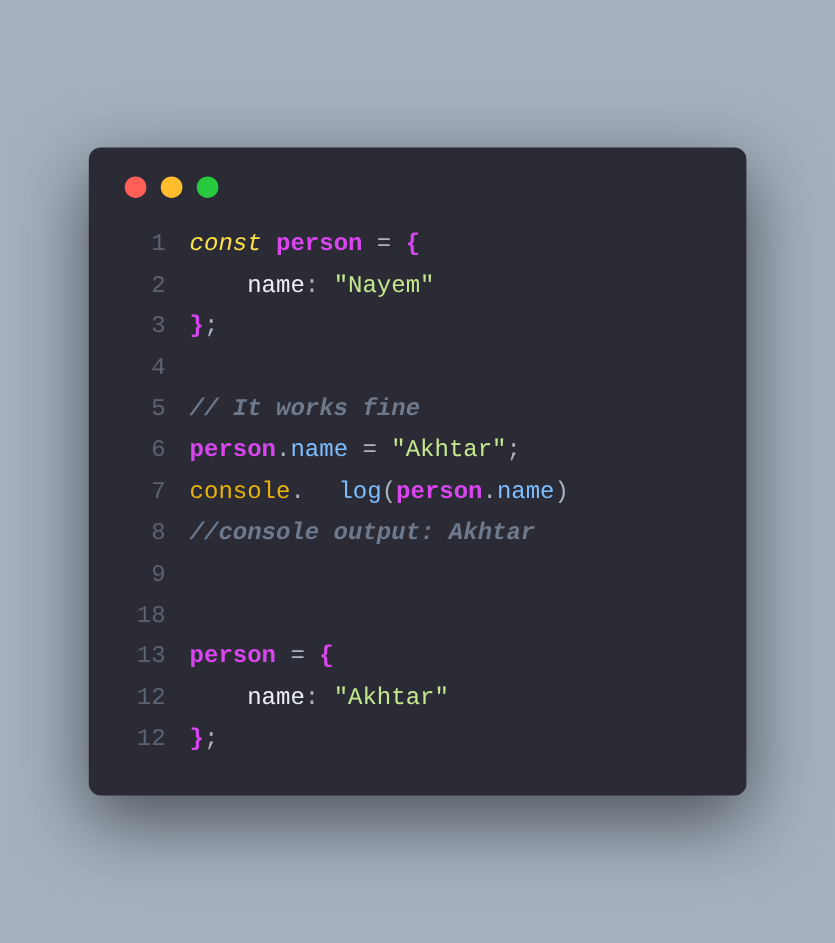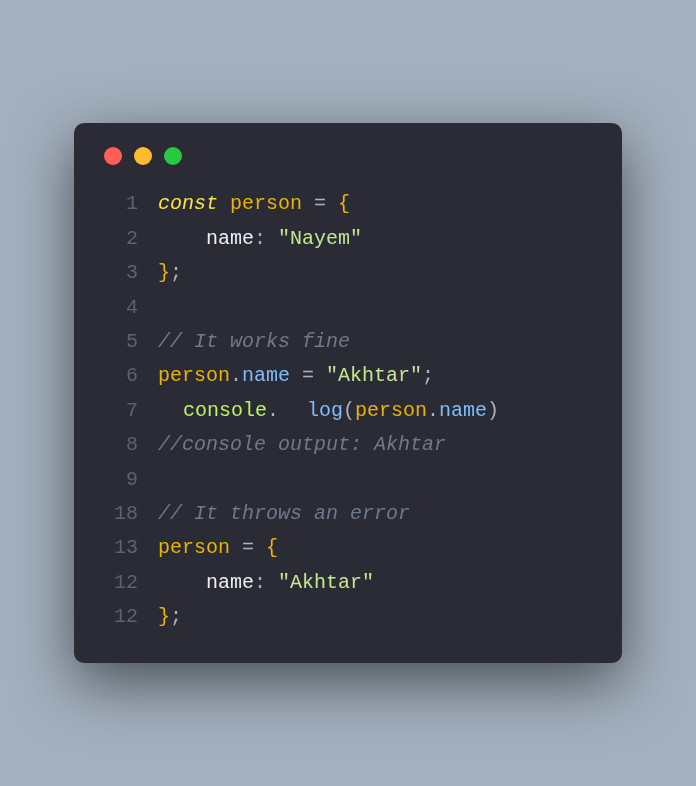--- a/index.html
+++ b/index.html
@@ -46,27 +46,27 @@
     text-align: right;
     color: #5c6370;
     user-select: none;
     flex-shrink: 0;
     margin-right: 20px;
   }
   .tok { display: inline; }
 
   
   .c-keyword  { color: #fde047; font-style: italic; } 
-  .c-default  { color: #eab308; }                     
+  .c-default  { color: #d946ef; font-weight: bold; }                     
   .c-prop     { color: #eceff4; }                     
   .c-punc     { color: #abb2bf; }                     
   .c-string   { color: #c3e88d; }                     
-  .c-comment  { color: #6e7a8c; font-style: italic; } 
+  .c-comment  { color: #6e7a8c; font-style: italic; font-weight: bold; } 
   .c-attr     { color: #7dbeff; }                     
-  .c-builtin  { color: #bef264; margin-left: 25px; }                     
+  .c-builtin  { color: #eab308; }                     
   .c-func     { color: #7dbeff; margin-left: 28px; }                     
 </style>
 </head>
 <body>
 
 <div class="window">
   <div class="traffic-lights">
     <div class="dot red"></div>
     <div class="dot yellow"></div>
     <div class="dot green"></div>
@@ -74,18 +74,18 @@
   <div class="code" id="code-container">
       <div class="line"><span class="ln">1</span><span><span class="tok c-keyword">const</span><span class="tok c-default"> person </span><span class="tok c-punc">= </span><span class="tok c-default">{</span></span></div>
       <div class="line"><span class="ln">2</span><span><span class="tok c-default">    </span><span class="tok c-prop">name</span><span class="tok c-punc">: </span><span class="tok c-string">"Nayem"</span></span></div>
       <div class="line"><span class="ln">3</span><span><span class="tok c-default">}</span><span class="tok c-punc">;</span></span></div>
       <div class="line"><span class="ln">4</span><span><span class="tok c-default"> </span></span></div>
       <div class="line"><span class="ln">5</span><span><span class="tok c-comment">// It works fine</span></span></div>
       <div class="line"><span class="ln">6</span><span><span class="tok c-default">person</span><span class="tok c-punc">.</span><span class="tok c-attr">name</span><span class="tok c-punc"> = </span><span class="tok c-string">"Akhtar"</span><span class="tok c-punc">;</span></span></div>
       <div class="line"><span class="ln">7</span><span><span class="tok c-builtin">console</span><span class="tok c-punc">.</span><span class="tok c-func">log</span><span class="tok c-punc">(</span><span class="tok c-default">person</span><span class="tok c-punc">.</span><span class="tok c-attr">name</span><span class="tok c-punc">)</span></span></div>
       <div class="line"><span class="ln">8</span><span><span class="tok c-comment">//console output: Akhtar</span></span></div>
       <div class="line"><span class="ln">9</span><span><span class="tok c-default"> </span></span></div>
-      <div class="line"><span class="ln">18</span><span><span class="tok c-comment">// It throws an error</span></span></div>
+      <div class="line"><span class="ln">18</span></div>
       <div class="line"><span class="ln">13</span><span><span class="tok c-default">person </span><span class="tok c-punc">= </span><span class="tok c-default">{</span></span></div>
       <div class="line"><span class="ln">12</span><span><span class="tok c-default">    </span><span class="tok c-prop">name</span><span class="tok c-punc">: </span><span class="tok c-string">"Akhtar"</span></span></div>
       <div class="line"><span class="ln">12</span><span><span class="tok c-default">}</span><span class="tok c-punc">;</span></span></div>
     </div>
 </div>
 
 </body></html>

